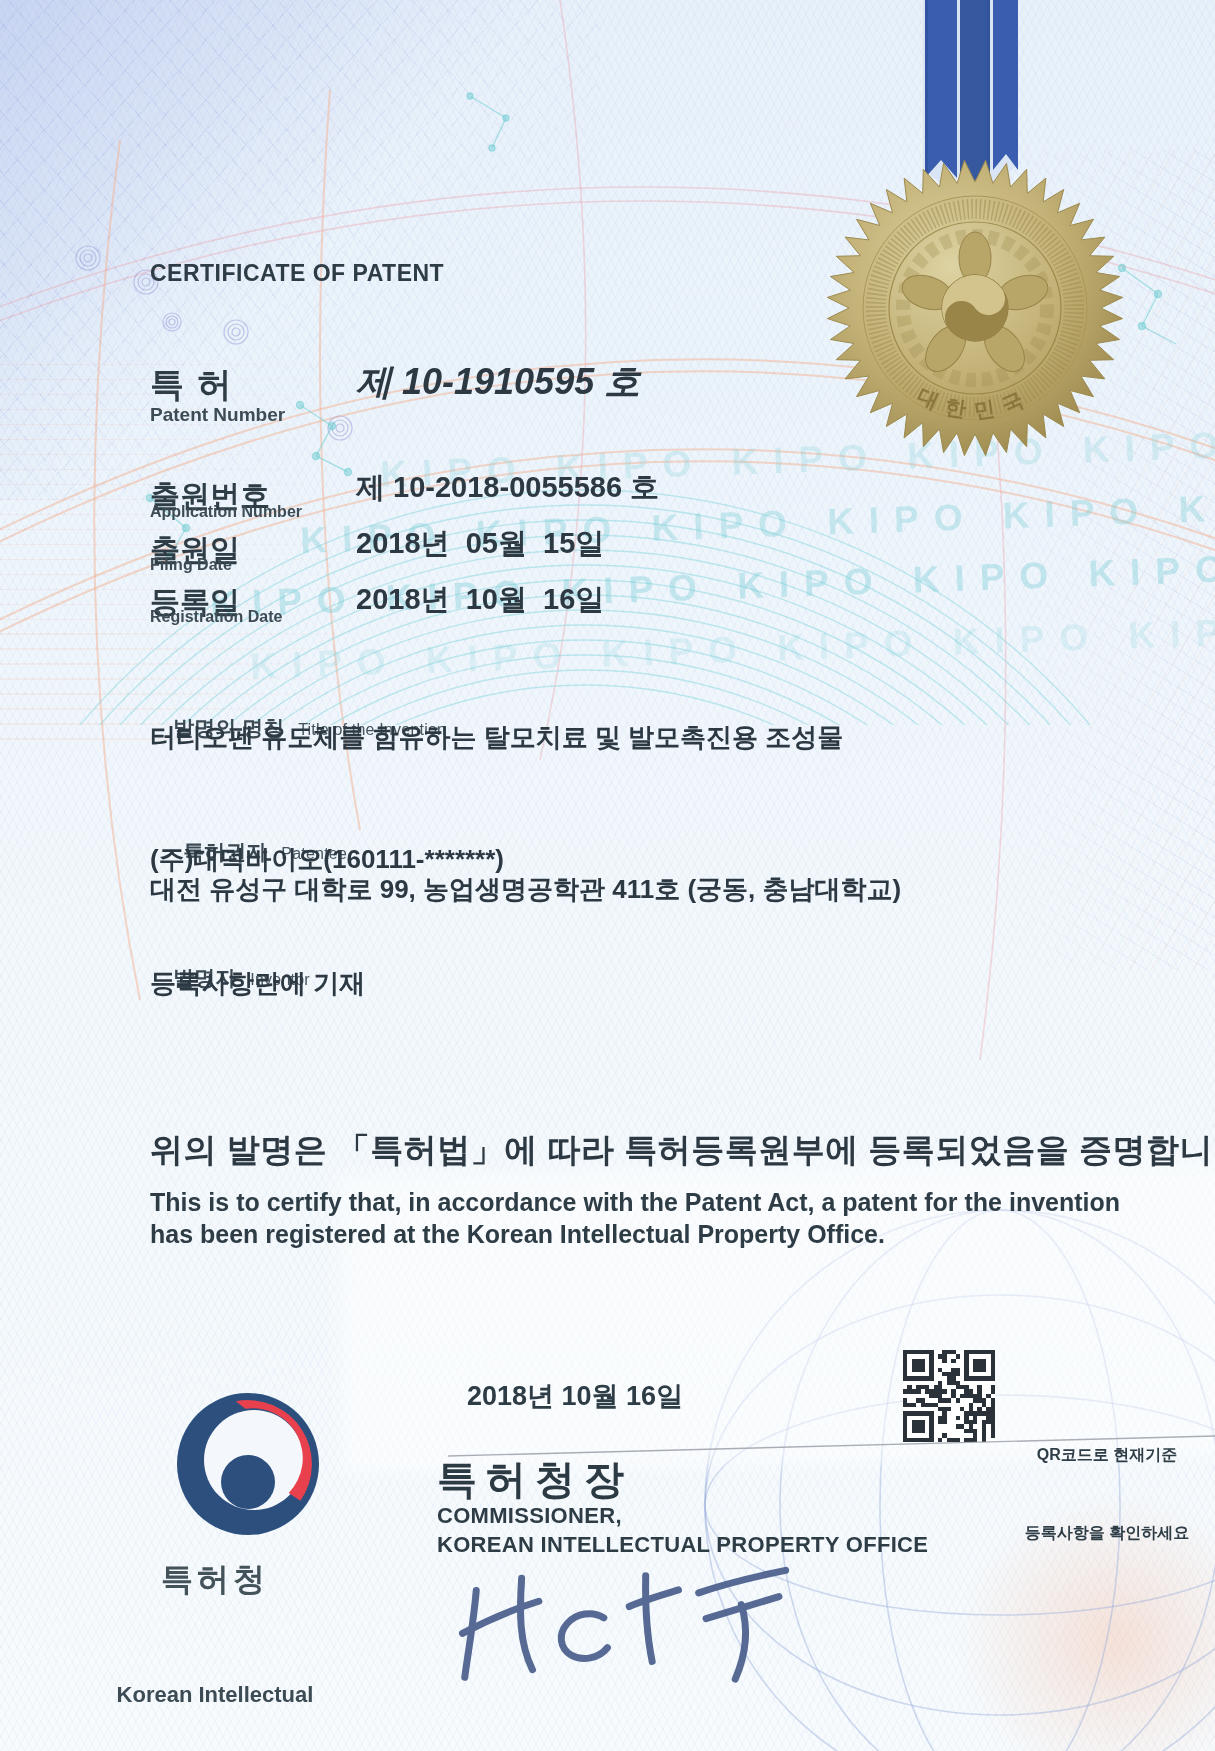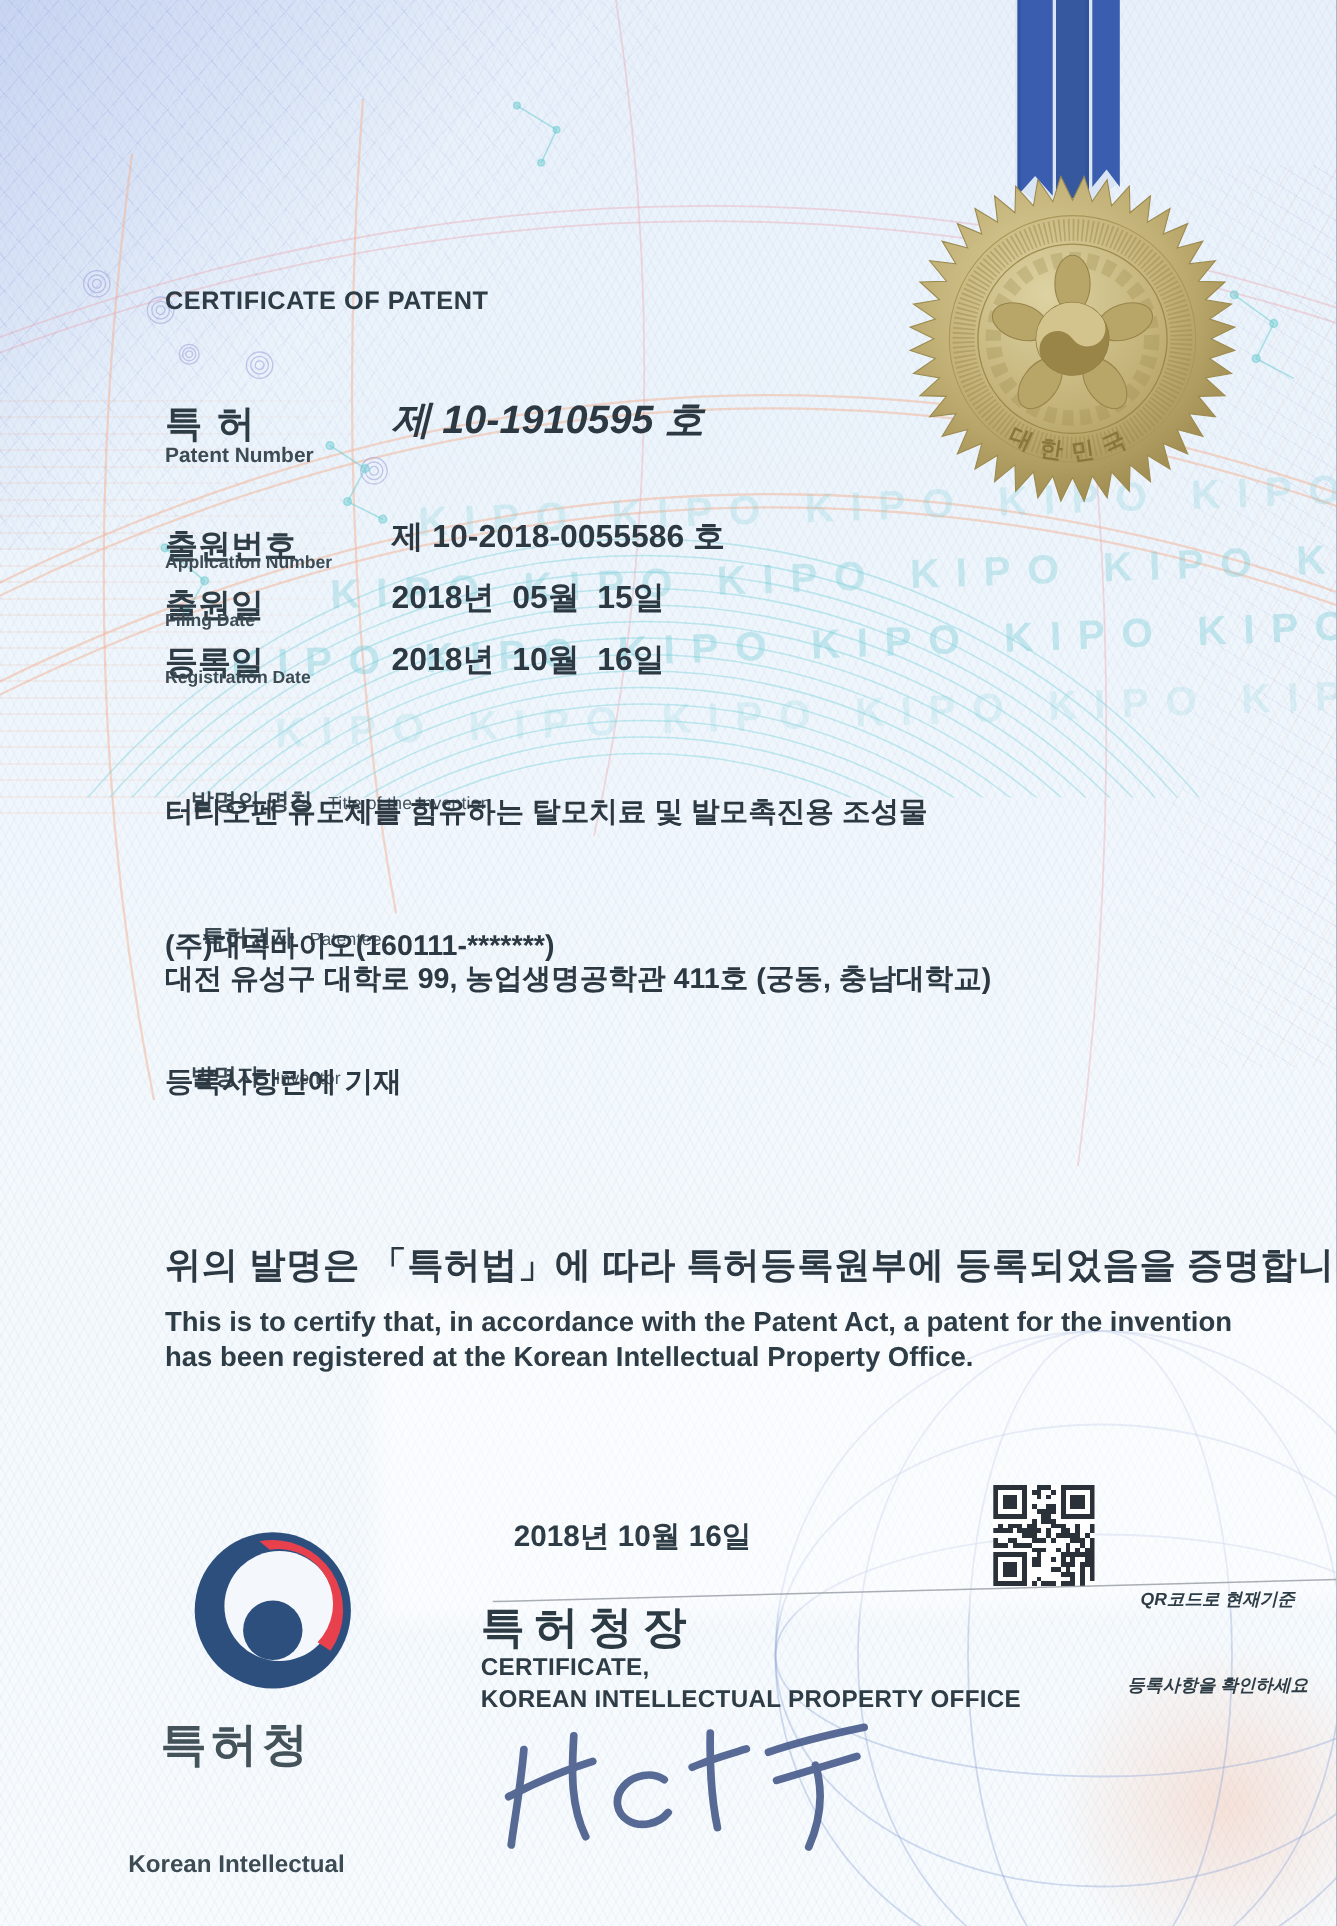--- a/index.html
+++ b/index.html
@@ -44,24 +44,24 @@
   .lab-ko{font-size:30px;font-weight:700;}
   .lab-en{font-size:16px;font-weight:600;color:#3c4b54;}
   .val-lg{font-size:36px;font-weight:700;color:#2c3842;font-style:italic;}
   .val{font-size:29px;font-weight:700;color:#2c3842;}
   .sec-label{font-size:21px;font-weight:600;color:#3a4952;}
   .sec-label .en{font-size:16px;font-weight:500;color:#45545c;margin-left:14px;letter-spacing:.2px;}
   .sec-value{font-size:26px;font-weight:700;color:#2c3842;}
   .stmt-ko{font-size:33px;font-weight:700;letter-spacing:.5px;color:#2c3842;}
   .stmt-en{font-size:25px;font-weight:700;line-height:32px;color:#2e3c46;}
   .issue-date{font-size:27px;font-weight:600;color:#2e3c46;}
-  .qr-note{font-size:16px;font-weight:700;line-height:26px;color:#2e3c46;text-align:center;width:210px;font-style:italic;}
+  .qr-note{font-size:16px;font-weight:700;line-height:26px;color:#2e3c46;text-align:center;width:210px;}
   .sig-title{font-size:40px;font-weight:800;letter-spacing:9px;color:#2c3a43;}
   .sig-en{font-size:22px;font-weight:700;letter-spacing:.3px;color:#2e3c46;}
-  .office-ko{font-size:42px;font-weight:700;letter-spacing:4px;color:#44525a;width:200px;text-align:center;}
+  .office-ko{font-size:32px;font-weight:700;letter-spacing:4px;color:#44525a;width:200px;text-align:center;}
   .office-en{font-size:22px;font-weight:600;line-height:29px;color:#3c4b54;width:260px;text-align:center;}
   .crease{position:absolute;pointer-events:none;}
 </style>
 </head>
 <body>
 
 <div class="page">
 
   <div class="tex"></div>
   <div class="corner-tl"></div>
@@ -392,21 +392,21 @@
   <div class="txt qr-note" style="left:1002px;top:1390px">
     <div>QR코드로 현재기준</div>
     <div>등록사항을 확인하세요</div>
   </div>
 
   <svg class="layer crease" width="1215" height="1751" viewBox="0 0 1215 1751">
     <line x1="448" y1="1456" x2="1215" y2="1436" stroke="#8f959e" stroke-width="1.4" opacity=".75"></line>
   </svg>
 
   <div class="txt sig-title" style="left:437px;top:1452px">특허청장</div>
-  <div class="txt sig-en" style="left:437px;top:1503px">CERTIFICATE,</div>
+  <div class="txt sig-en" style="left:437px;top:1503px">COMMISSIONER,</div>
   <div class="txt sig-en" style="left:437px;top:1532px">KOREAN INTELLECTUAL PROPERTY OFFICE</div>
 
   <svg class="layer" style="left:430px;top:1545px" width="420" height="170" viewBox="430 1545 420 170" role="img" aria-label="박원주">
     <g fill="none" stroke="#4a5e8c" stroke-width="7" stroke-linecap="round" opacity=".92" transform="rotate(-3 640 1620)">
       <path d="M478,1582 C474,1612 466,1646 462,1668"></path>
       <path d="M462,1624 C488,1612 516,1602 540,1596"></path>
       <path d="M524,1572 C520,1606 518,1636 530,1664"></path>
       <path d="M604,1616 a26,22 -15 1 0 2,30"></path>
       <path d="M648,1576 C646,1604 646,1636 650,1662"></path>
       <path d="M630,1606 C646,1600 664,1596 680,1592"></path>

